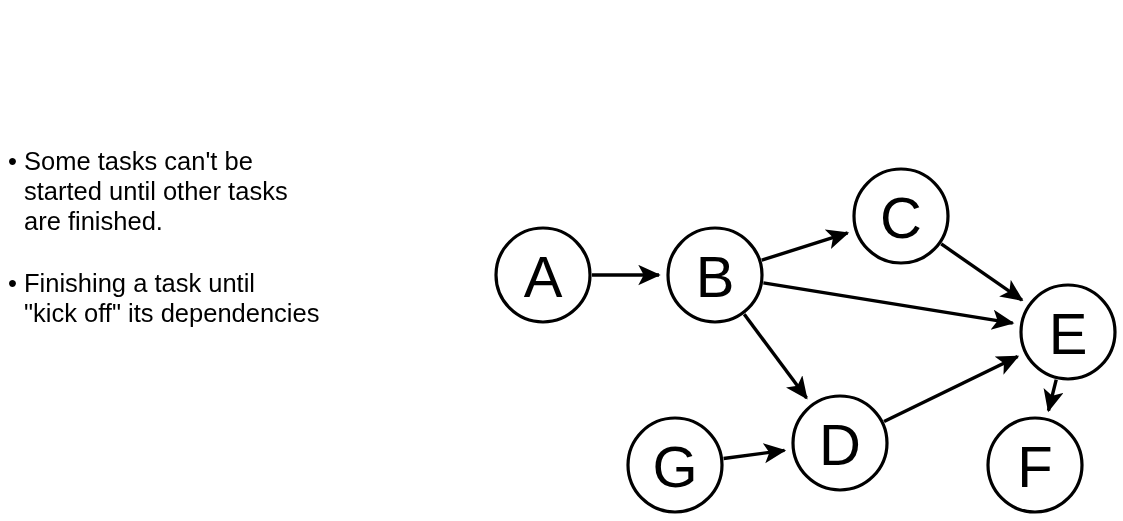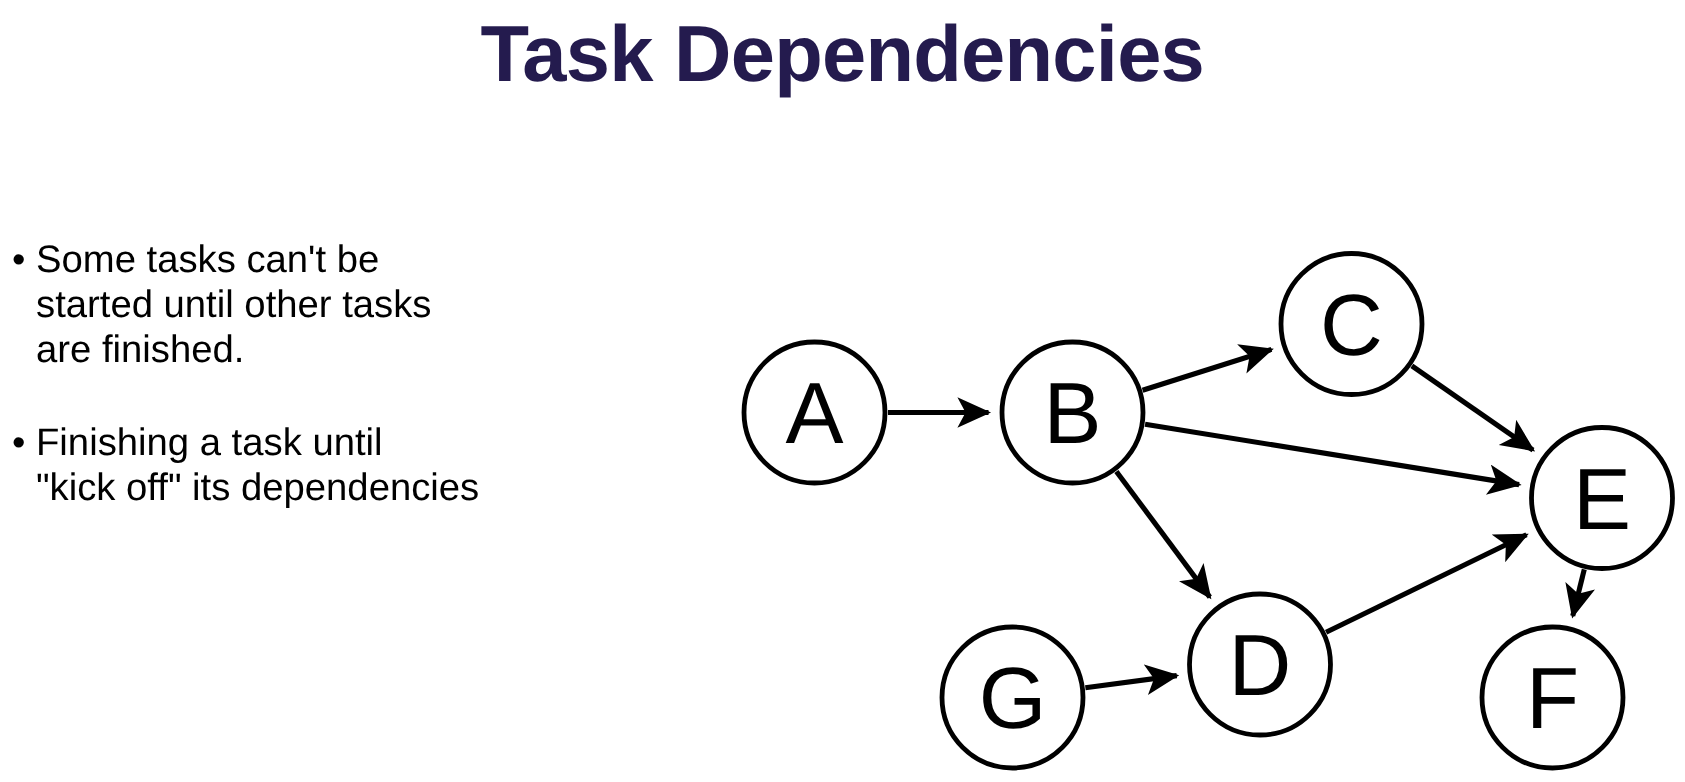--- a/index.html
+++ b/index.html
@@ -49,21 +49,20 @@
     position: absolute;
     left: 0;
     top: 0;
     font-size: 25.5px;
     line-height: 30px;
     color: #000000;
   }
   .bullet .btext {
     display: block;
     white-space: pre-line;
-    margin-top: 12px;
   }
   #graph {
     position: absolute;
     left: 0;
     top: 0;
   }
   .node-circle {
     fill: #ffffff;
     stroke: #000000;
     stroke-width: 3.2;
@@ -79,21 +78,20 @@
     stroke: #000000;
     stroke-width: 3.4;
     fill: none;
   }
 </style>
 </head>
 <body>
 
 <div id="slide">
 
-  <div id="slide-title">Task Dependencies</div>
 
   <div id="bullets">
     <div class="bullet">
       <span class="dot">•</span>
       <span class="btext">Some tasks can't be
 started until other tasks
 are finished.</span>
     </div>
     <div class="bullet">
       <span class="dot">•</span>

